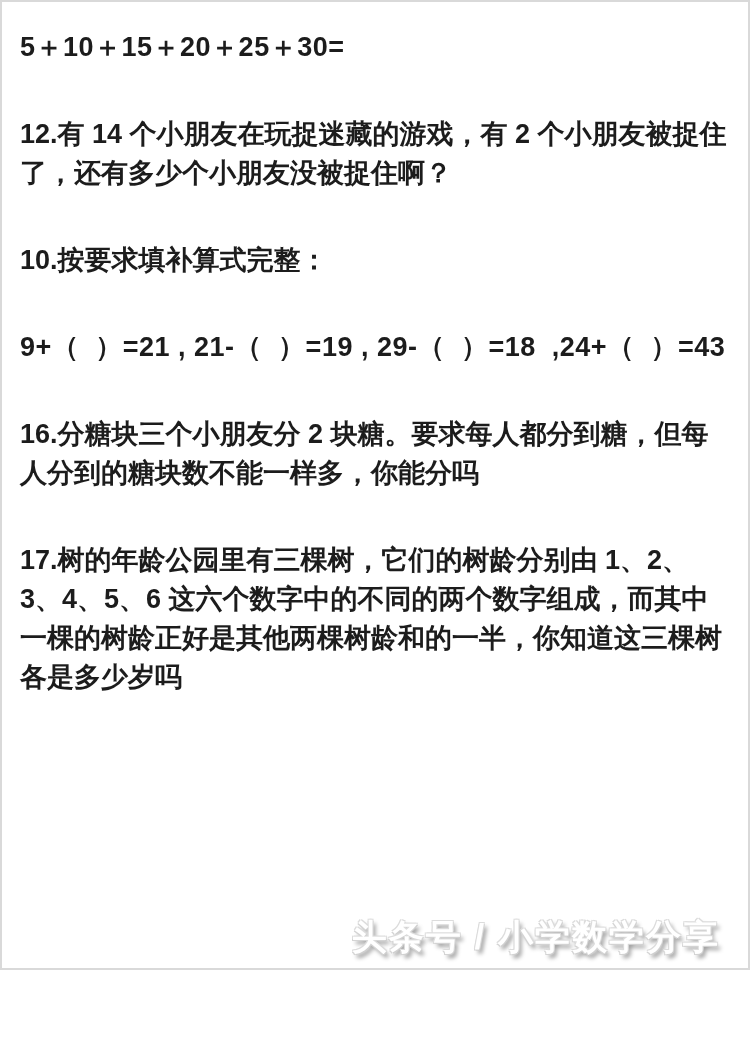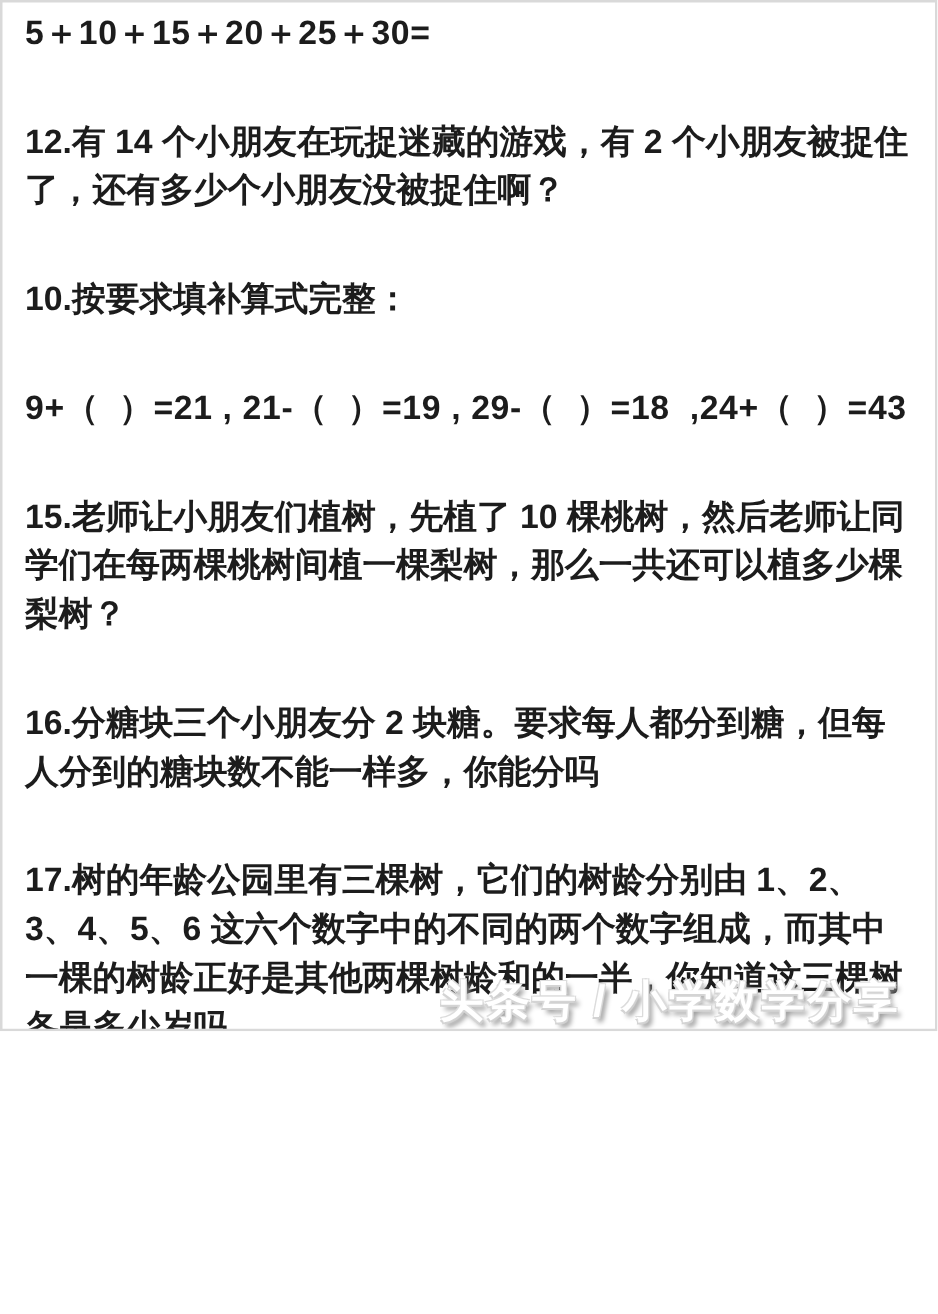--- a/index.html
+++ b/index.html
@@ -3,43 +3,43 @@
 <meta charset="utf-8">
 <style>
   html, body {
     margin: 0;
     padding: 0;
     background: #ffffff;
   }
   .page {
     position: relative;
     width: 750px;
-    height: 825px;
+    height: 970px;
     box-sizing: border-box;
     background: #ffffff;
     border: 2px solid #d9d9d9;
-    padding: 5px 18px 0 18px;
+    padding: 26px 18px 0 18px;
     overflow: hidden;
     font-family: "Liberation Sans", "DejaVu Sans", sans-serif;
     font-weight: 600;
     font-size: 27px;
     line-height: 39px;
     color: #1c1c1c;
   }
   .para {
     margin: 0 0 48px 0;
   }
   .eq {
     white-space: pre-wrap;
     letter-spacing: 0.5px;
   }
   .watermark {
     position: absolute;
     right: 28px;
-    bottom: 0;
+    bottom: 10px;
     margin: 0;
     font-size: 35px;
     line-height: 42px;
     letter-spacing: 2px;
     font-weight: 600;
     color: #ffffff;
     text-shadow:
       -1px -1px 0 #dcdcdc,
        1px -1px 0 #dcdcdc,
       -1px  1px 0 #d4d4d4,
@@ -49,17 +49,16 @@
   }
 </style>
 </head>
 <body>
 
 <div class="page">
   <p class="para eq">5＋10＋15＋20＋25＋30=</p>
   <p class="para">12.有 14 个小朋友在玩捉迷藏的游戏，有 2 个小朋友被捉住了，还有多少个小朋友没被捉住啊？</p>
   <p class="para">10.按要求填补算式完整：</p>
   <p class="para eq">9+（  ）=21 , 21-（  ）=19 , 29-（  ）=18  ,24+（  ）=43</p>
-  <p class="para">15.老师让小朋友们植树，先植了 10 棵桃树，然后老师让同学们在每两棵桃树间植一棵梨树，那么一共还可以植多少棵梨树？</p>
   <p class="para">16.分糖块三个小朋友分 2 块糖。要求每人都分到糖，但每人分到的糖块数不能一样多，你能分吗</p>
   <p class="para">17.树的年龄公园里有三棵树，它们的树龄分别由 1、2、3、4、5、6 这六个数字中的不同的两个数字组成，而其中一棵的树龄正好是其他两棵树龄和的一半，你知道这三棵树各是多少岁吗</p>
   <p class="watermark">头条号 / 小学数学分享</p>
 </div>
 
 </body></html>

